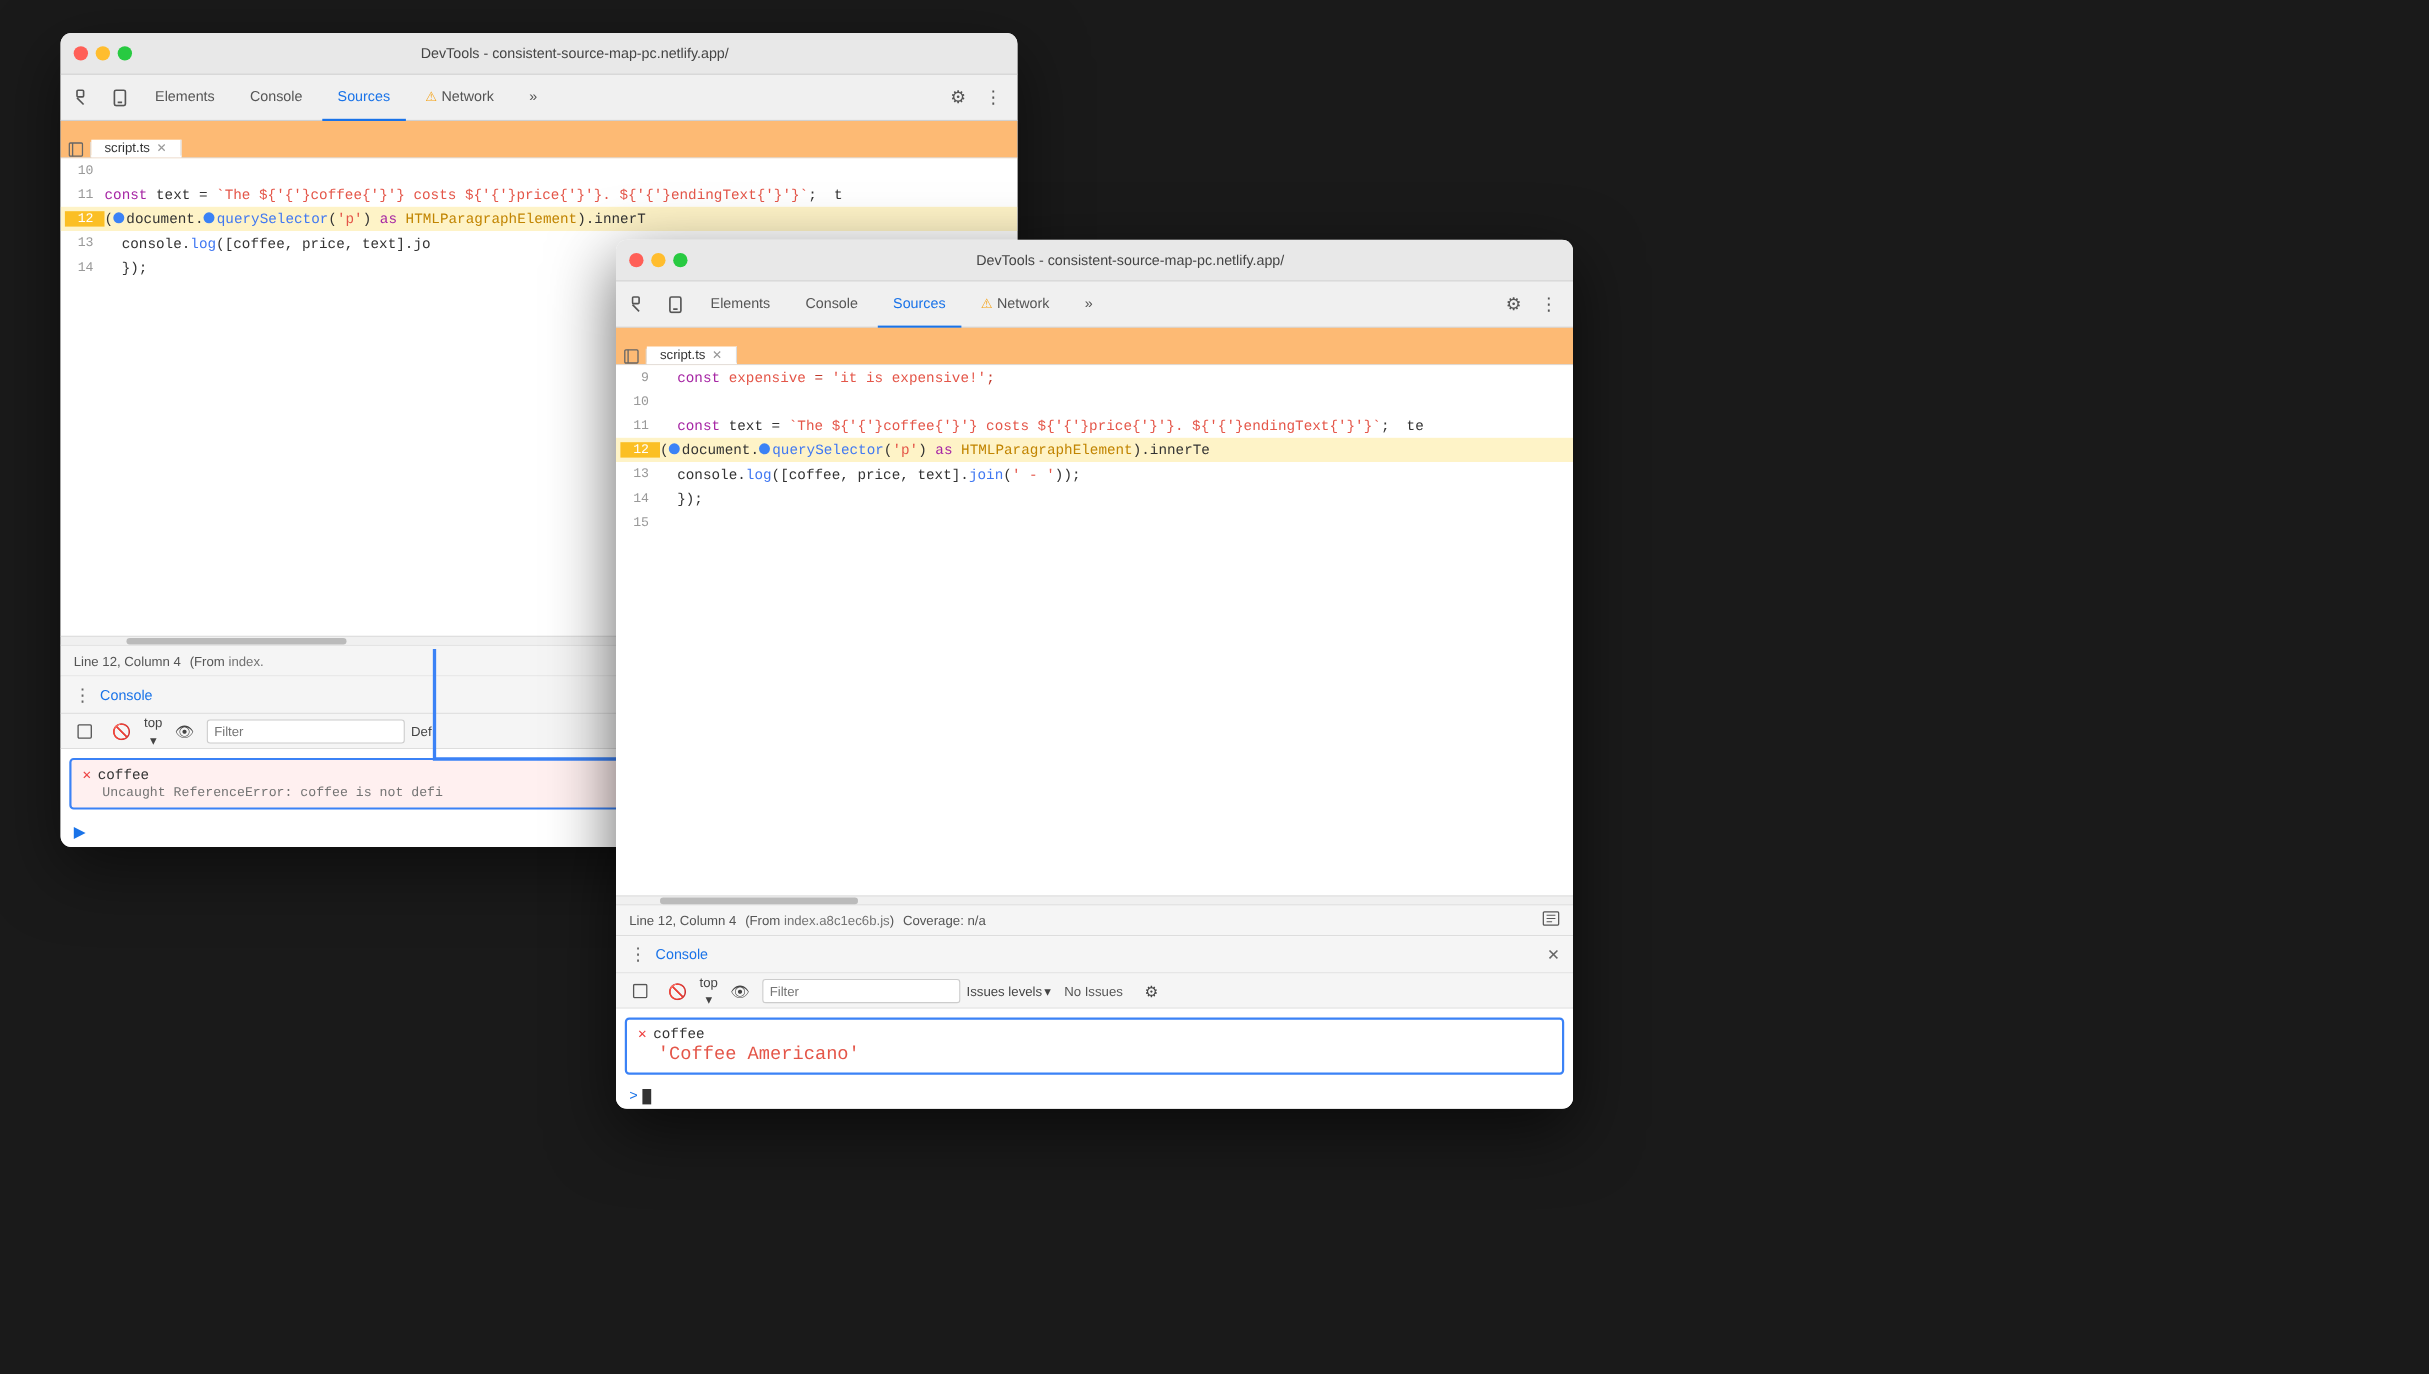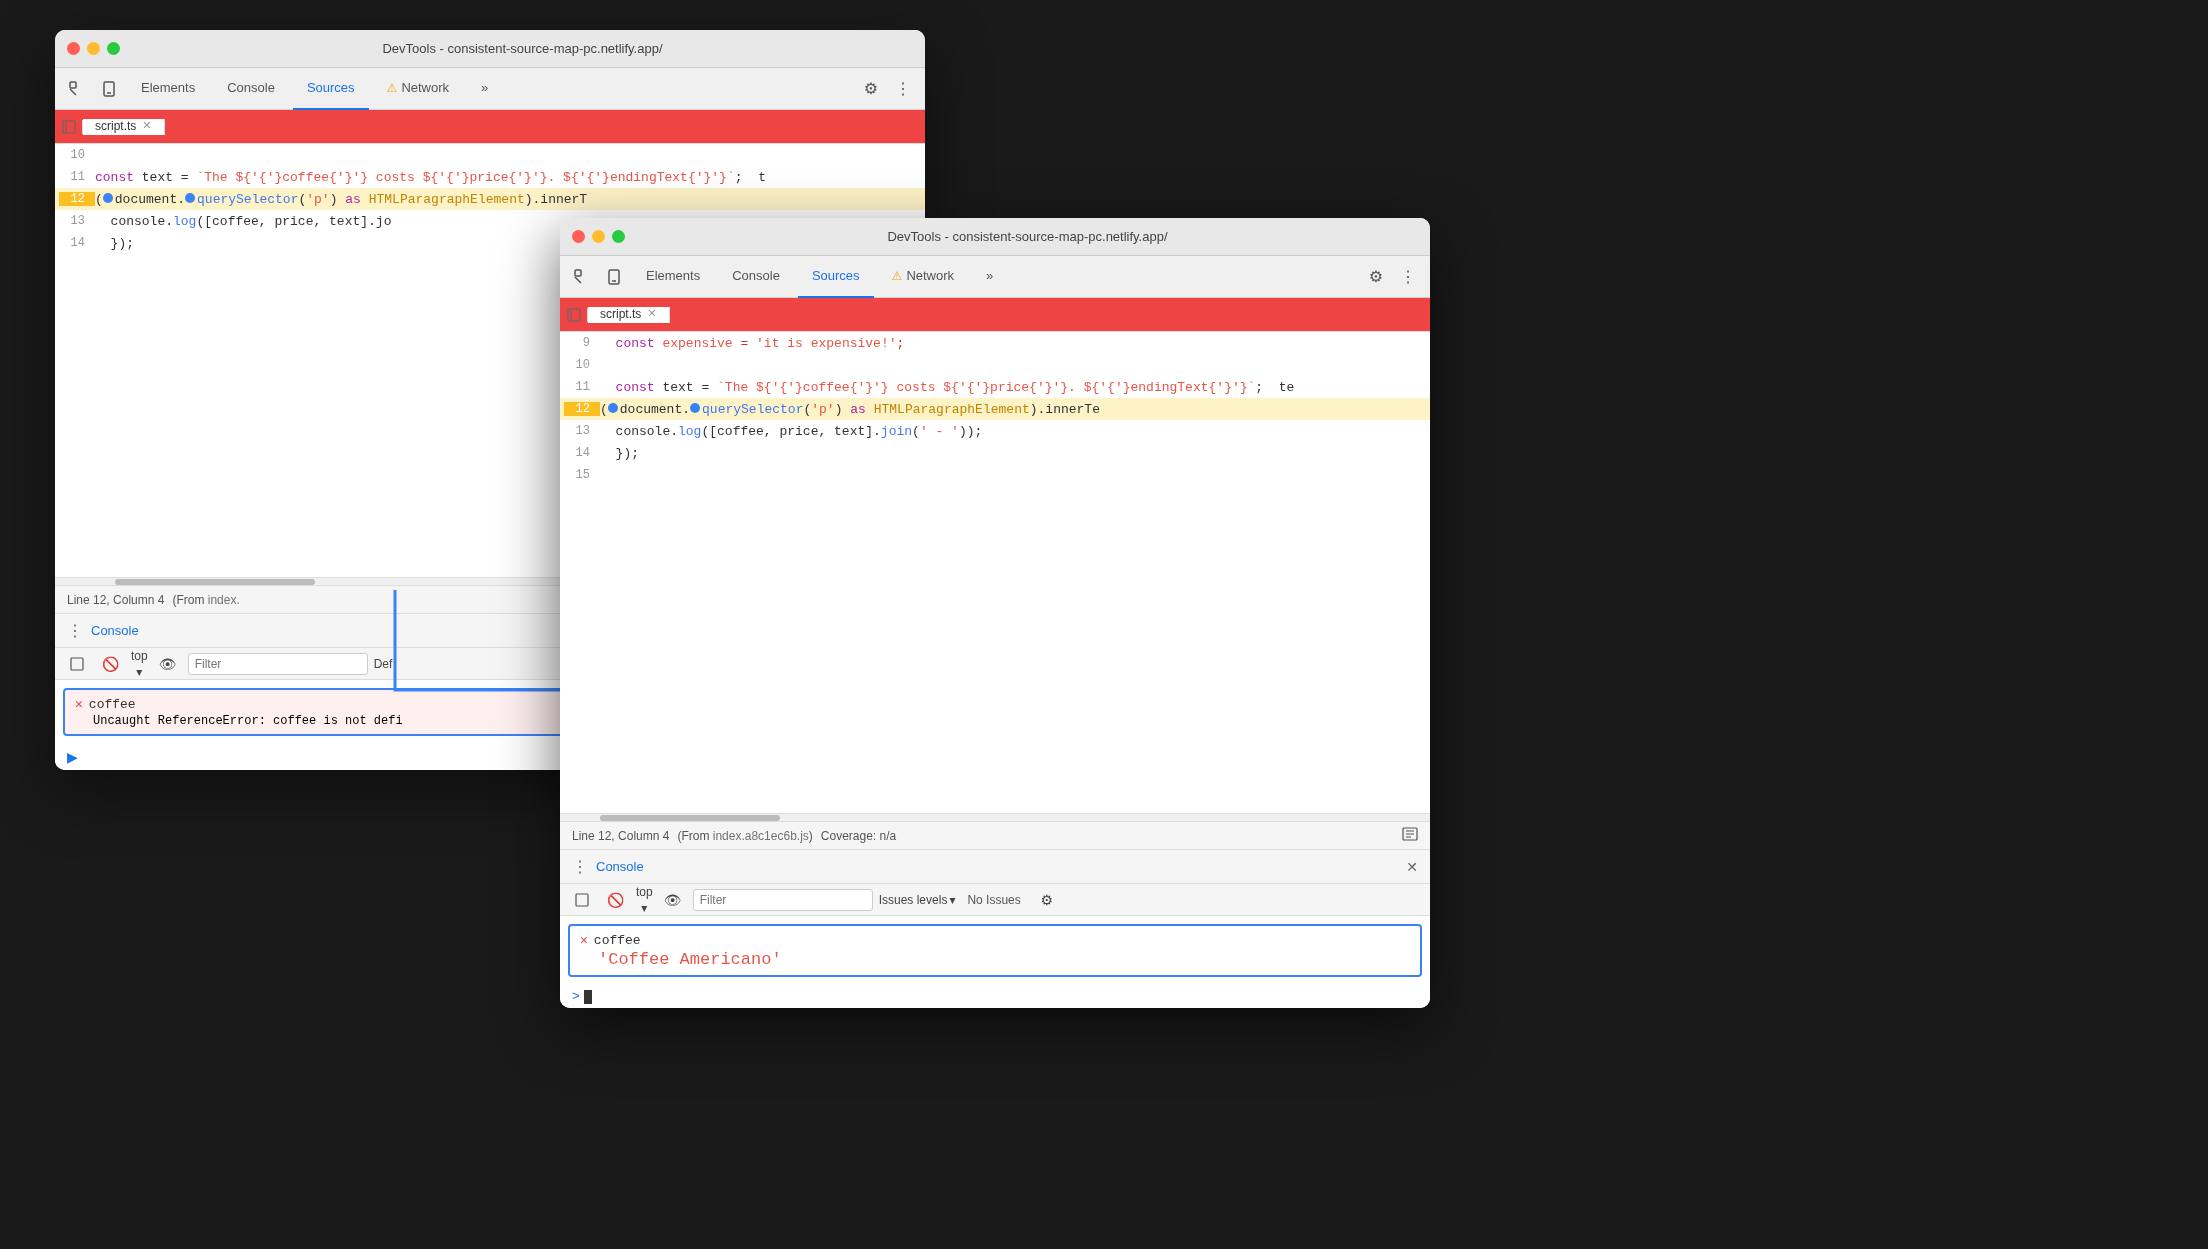--- a/index.html
+++ b/index.html
@@ -127,24 +127,24 @@
       font-size: 16px;
     }
     .warn-icon {
       color: #f59e0b;
       font-size: 12px;
     }
 
     
     .file-tab-bar {
       height: 34px;
-      background: #ef4444;
+      background: #fdba74;
       border-bottom: 1px solid #ddd;
       display: flex;
-      align-items: center;
+      align-items: flex-end;
       flex-shrink: 0;
     }
     .file-tab-toggle {
       width: 28px;
       display: flex;
       align-items: center;
       justify-content: center;
       cursor: pointer;
       color: #666;
       font-size: 12px;
@@ -338,21 +338,21 @@
       color: #333;
       font-family: 'Courier New', monospace;
     }
     .console-error-x {
       color: #e44;
       font-weight: bold;
       font-size: 13px;
     }
     .console-error-msg {
       font-size: 12px;
-      color: #000000;
+      color: #737373;
       font-family: 'Courier New', monospace;
       margin-top: 2px;
       padding-left: 18px;
     }
     .console-success-row {
       background: #fff;
       border: 2px solid #3b82f6;
       border-radius: 4px;
       margin: 8px;
       padding: 6px 10px;

